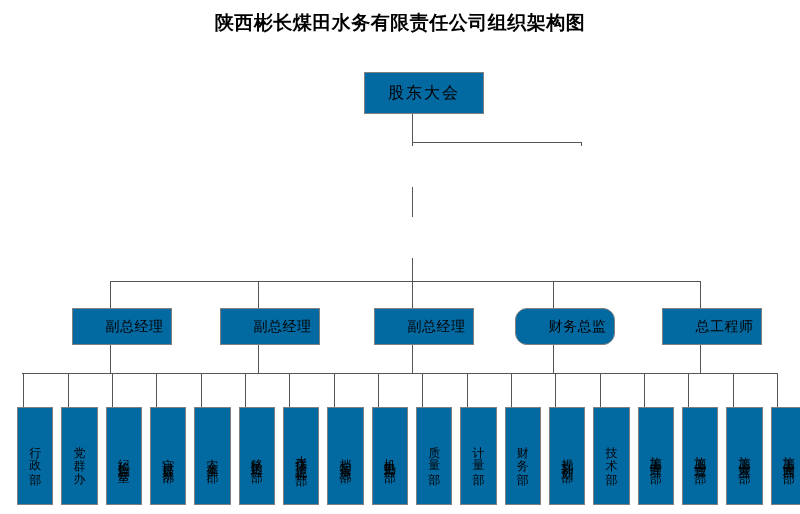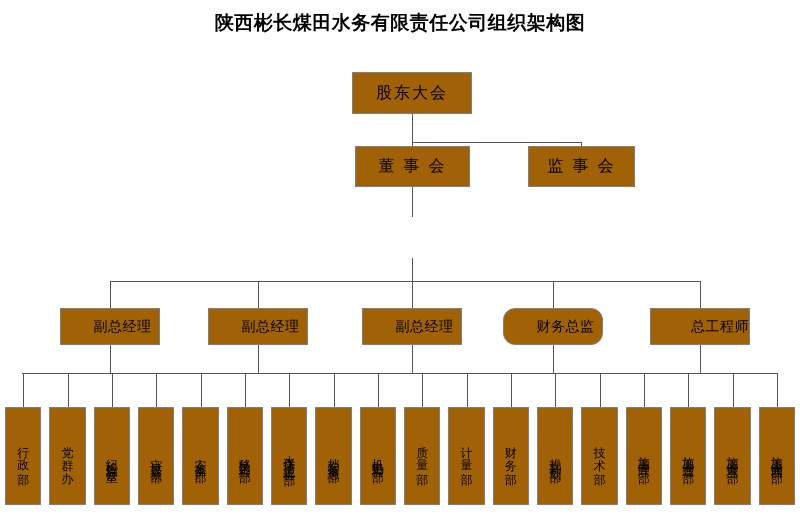--- a/index.html
+++ b/index.html
@@ -28,27 +28,28 @@
     text-align: center;
     font-size: 19px;
     font-weight: bold;
     letter-spacing: 0.5px;
     font-family: "DejaVu Sans", "Liberation Sans", sans-serif;
   }
   .node {
     position: absolute;
     box-sizing: border-box;
     border: 1px solid #808080;
-    background: #a16207;
+    background: #0369a1;
     display: flex;
     align-items: center;
     justify-content: center;
     text-align: center;
     font-family: "DejaVu Sans", "Liberation Sans", sans-serif;
     color: #000000;
+    margin-left: 12px;
   }
   .node-label {
     display: block;
     line-height: 1.18;
   }
   
   .node.exec {
     font-size: 16px;
   }
   .node.exec .node-label {
@@ -102,27 +103,21 @@
   </div>
 
   <div class="vline" style="left:412px; top:114px; height:28px;"></div>
 
   <div class="hline" style="left:412px; top:142px; width:170px;"></div>
 
   <div class="vline" style="left:412px; top:142px; height:4px;"></div>
 
   <div class="vline" style="left:581px; top:142px; height:4px;"></div>
 
-  <div class="node exec" style="left:355px; top:146px; width:115px; height:41px;">
-    <span class="node-label">董 事 会</span>
-  </div>
-
-  <div class="node exec" style="left:528px; top:146px; width:107px; height:41px;">
-    <span class="node-label">监 事 会</span>
-  </div>
+
 
   <div class="vline" style="left:412px; top:187px; height:30px;"></div>
 
 
   <div class="vline" style="left:412px; top:258px; height:23px;"></div>
 
   <div class="hline" style="left:110px; top:281px; width:590px;"></div>
 
   <div class="vline" style="left:110px; top:281px; height:27px;"></div>
   <div class="vline" style="left:258px; top:281px; height:27px;"></div>
@@ -135,21 +130,21 @@
   </div>
   <div class="node manager" style="left:208px; top:308px; width:100px; height:37px;">
     <span class="node-label">副总经理</span>
   </div>
   <div class="node manager" style="left:362px; top:308px; width:100px; height:37px;">
     <span class="node-label">副总经理</span>
   </div>
   <div class="node manager" style="left:503px; top:308px; width:100px; height:37px;border-radius:12px;">
     <span class="node-label">财务总监</span>
   </div>
-  <div class="node manager" style="left:650px; top:308px; width:100px; height:37px;justify-content:flex-end;">
+  <div class="node manager" style="left:650px; top:308px; width:100px; height:37px;">
     <span class="node-label">总工程师</span>
   </div>
 
   <div class="vline" style="left:110px; top:345px; height:28px;"></div>
   <div class="vline" style="left:258px; top:345px; height:28px;"></div>
   <div class="vline" style="left:412px; top:345px; height:28px;"></div>
   <div class="vline" style="left:553px; top:345px; height:28px;"></div>
   <div class="vline" style="left:700px; top:345px; height:28px;"></div>
 
   <div class="hline" style="left:22px; top:373px; width:756px;"></div>

